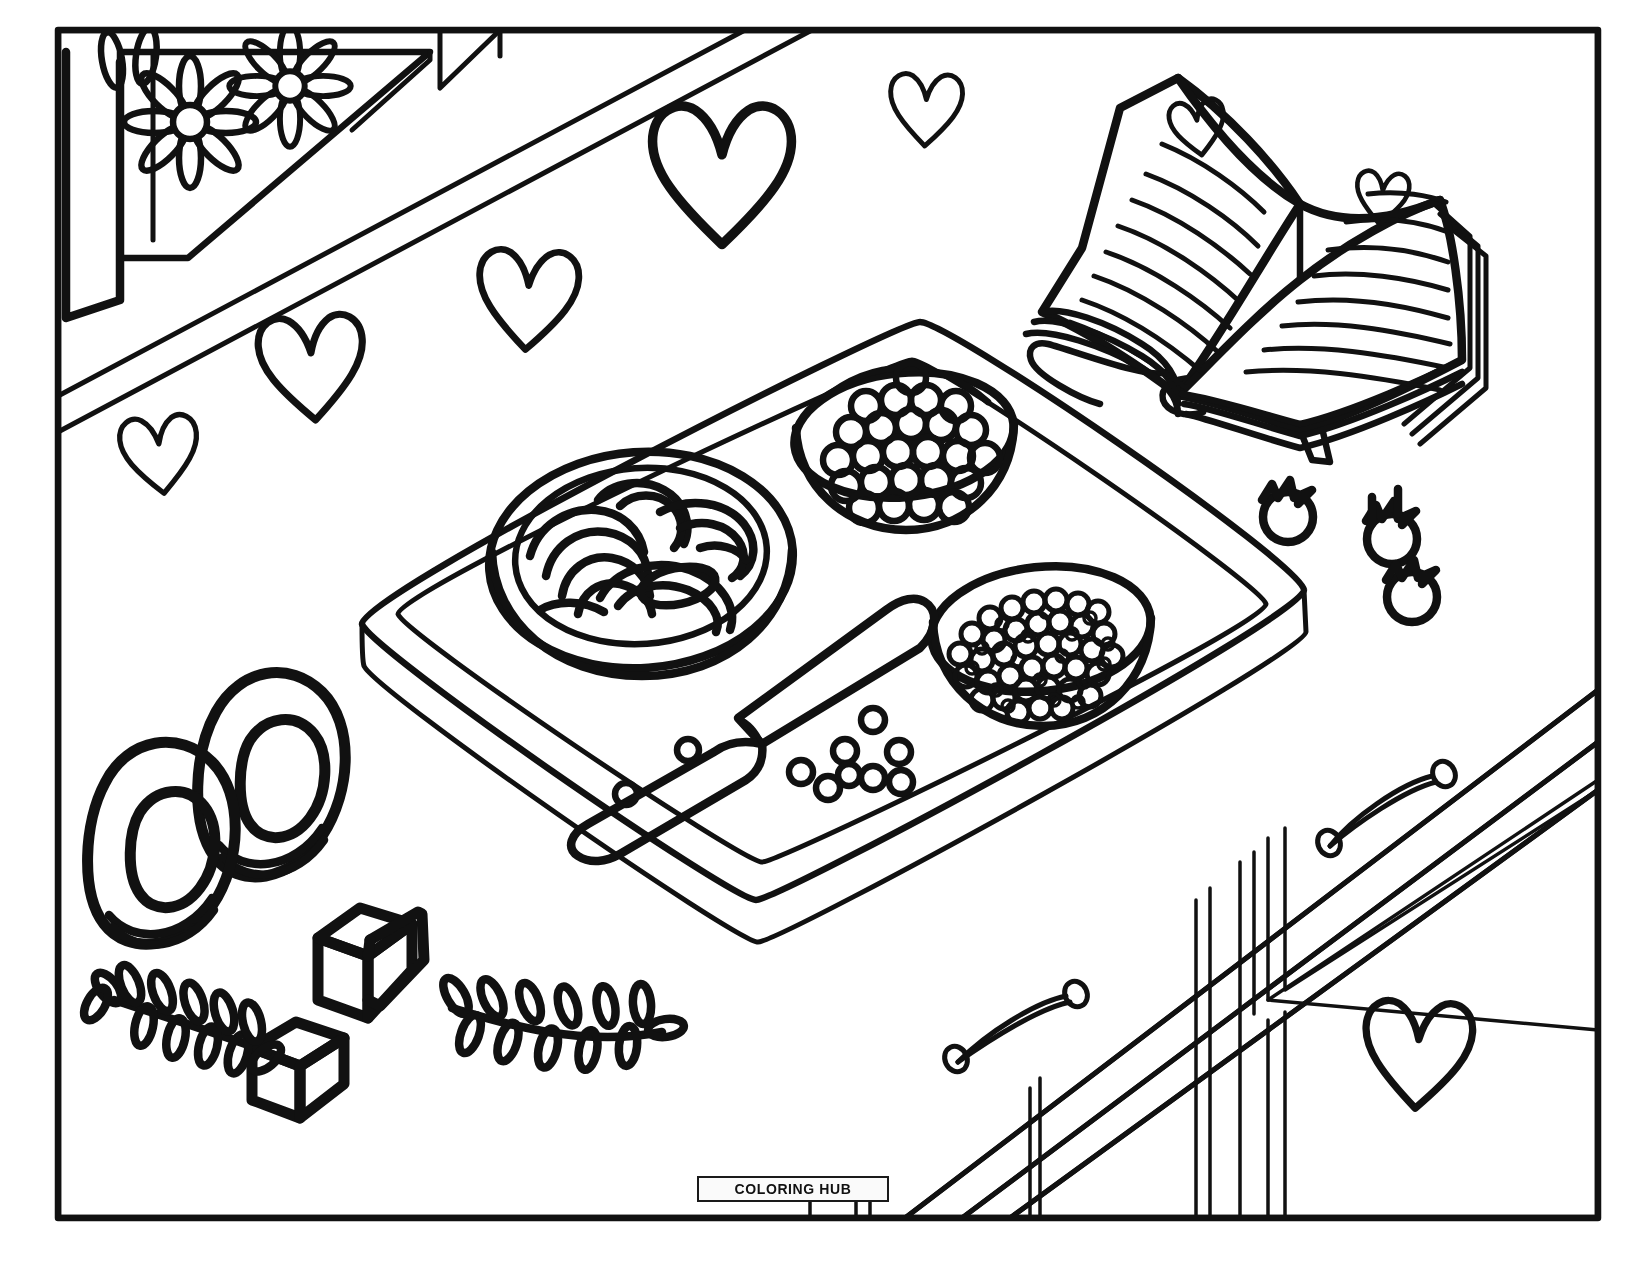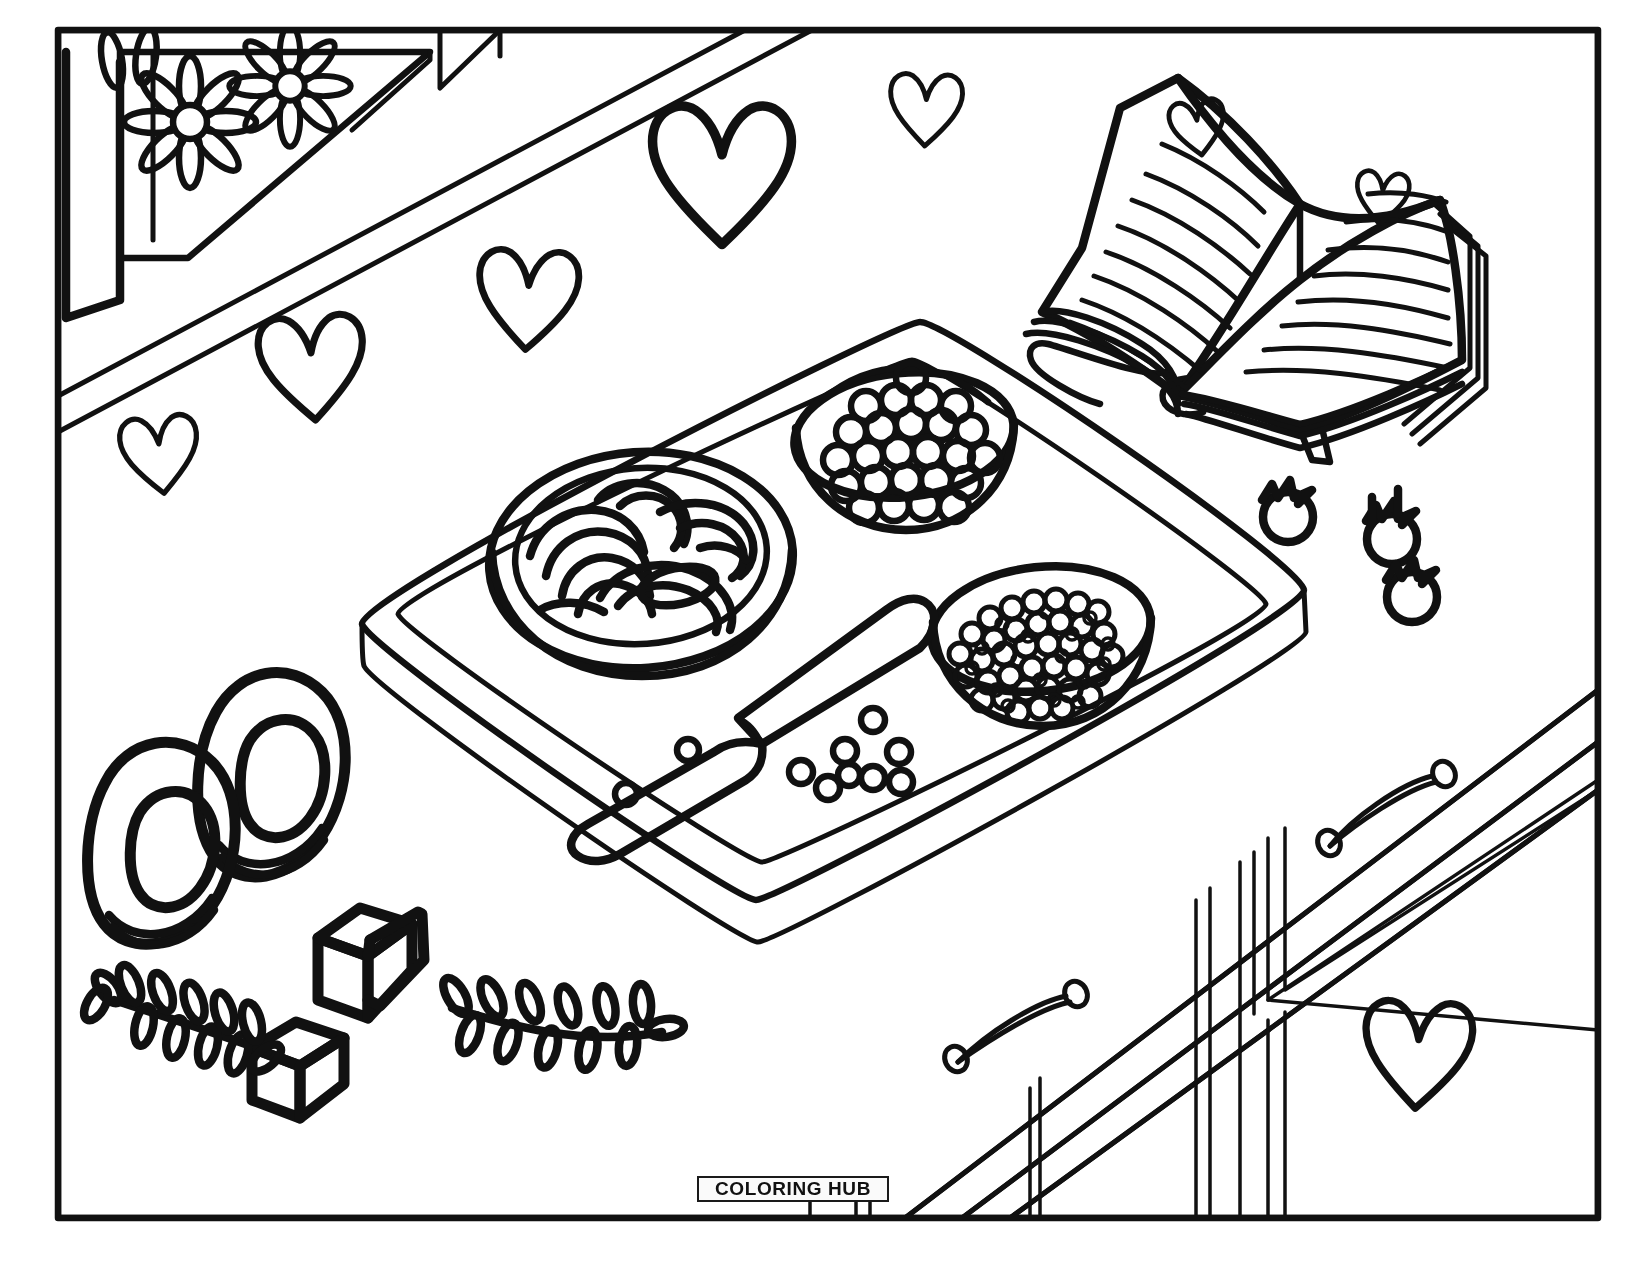--- a/index.html
+++ b/index.html
@@ -28,21 +28,21 @@
     top: 1176px;
     width: 192px;
     height: 26px;
     border: 2px solid #1a1a1a;
     background: #fafafa;
     display: flex;
     align-items: center;
     justify-content: center;
     font-family: "Liberation Sans", sans-serif;
     font-weight: bold;
-    font-size: 19px;
+    font-size: 14px;
     letter-spacing: 0.6px;
     color: #111111;
     box-sizing: border-box;
   }
 </style>
 </head>
 <body>
 
 <div id="page">
 

